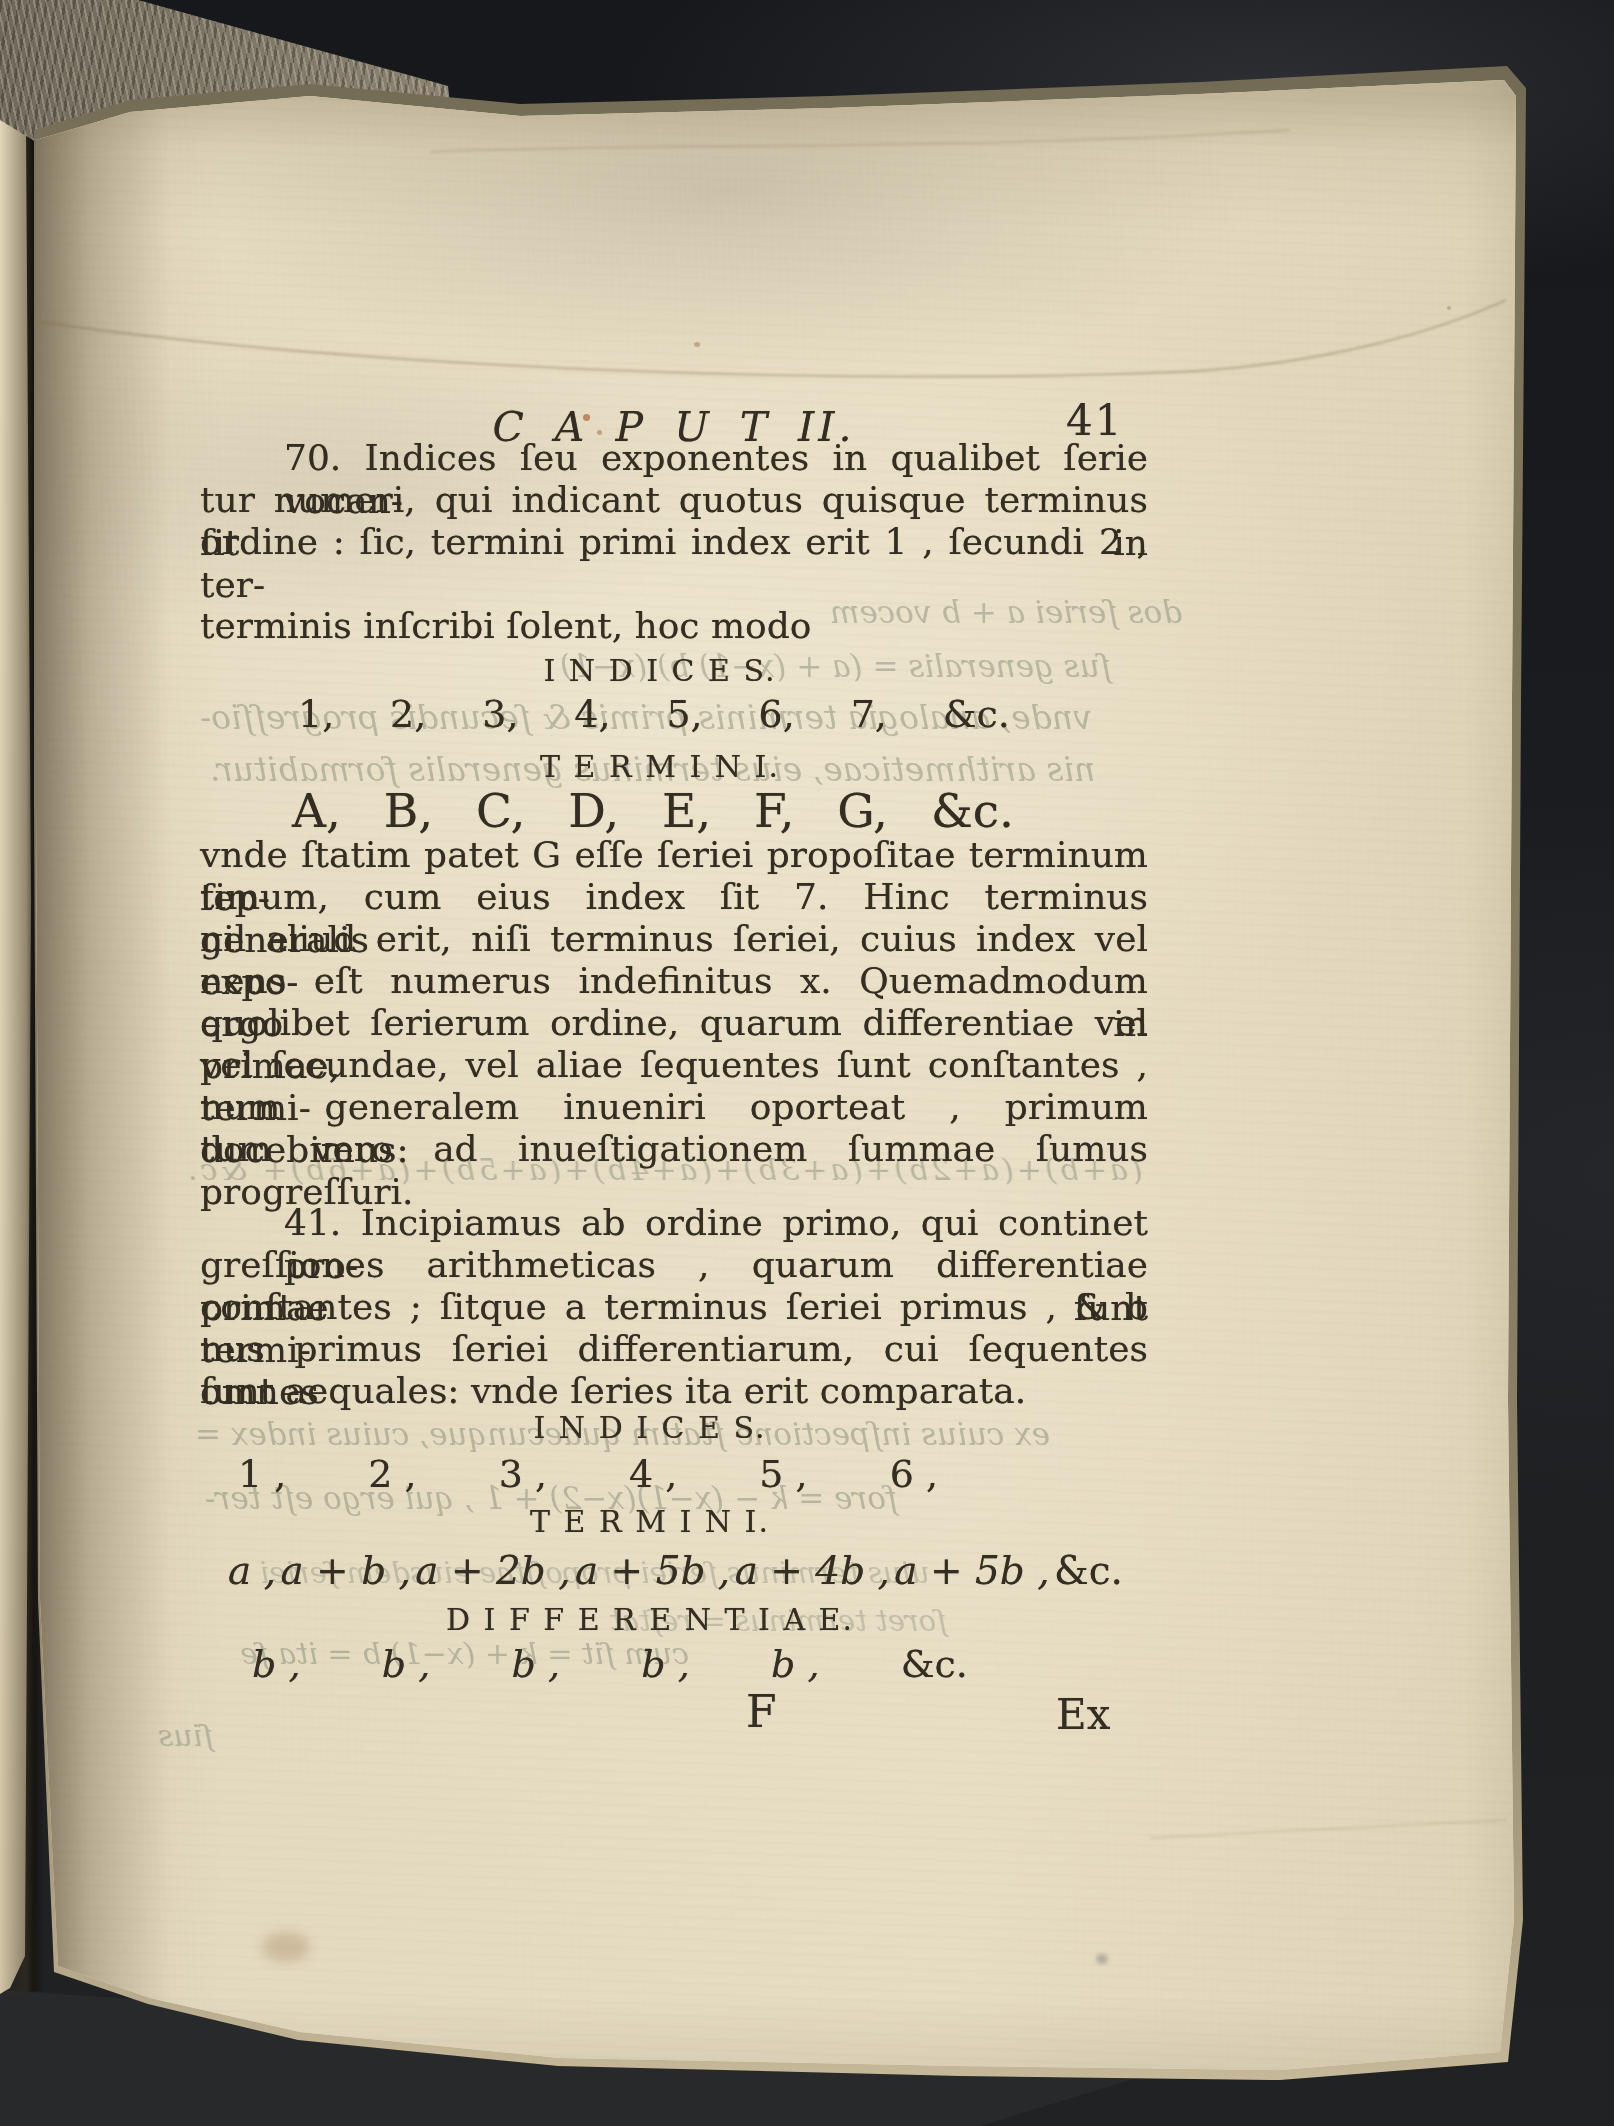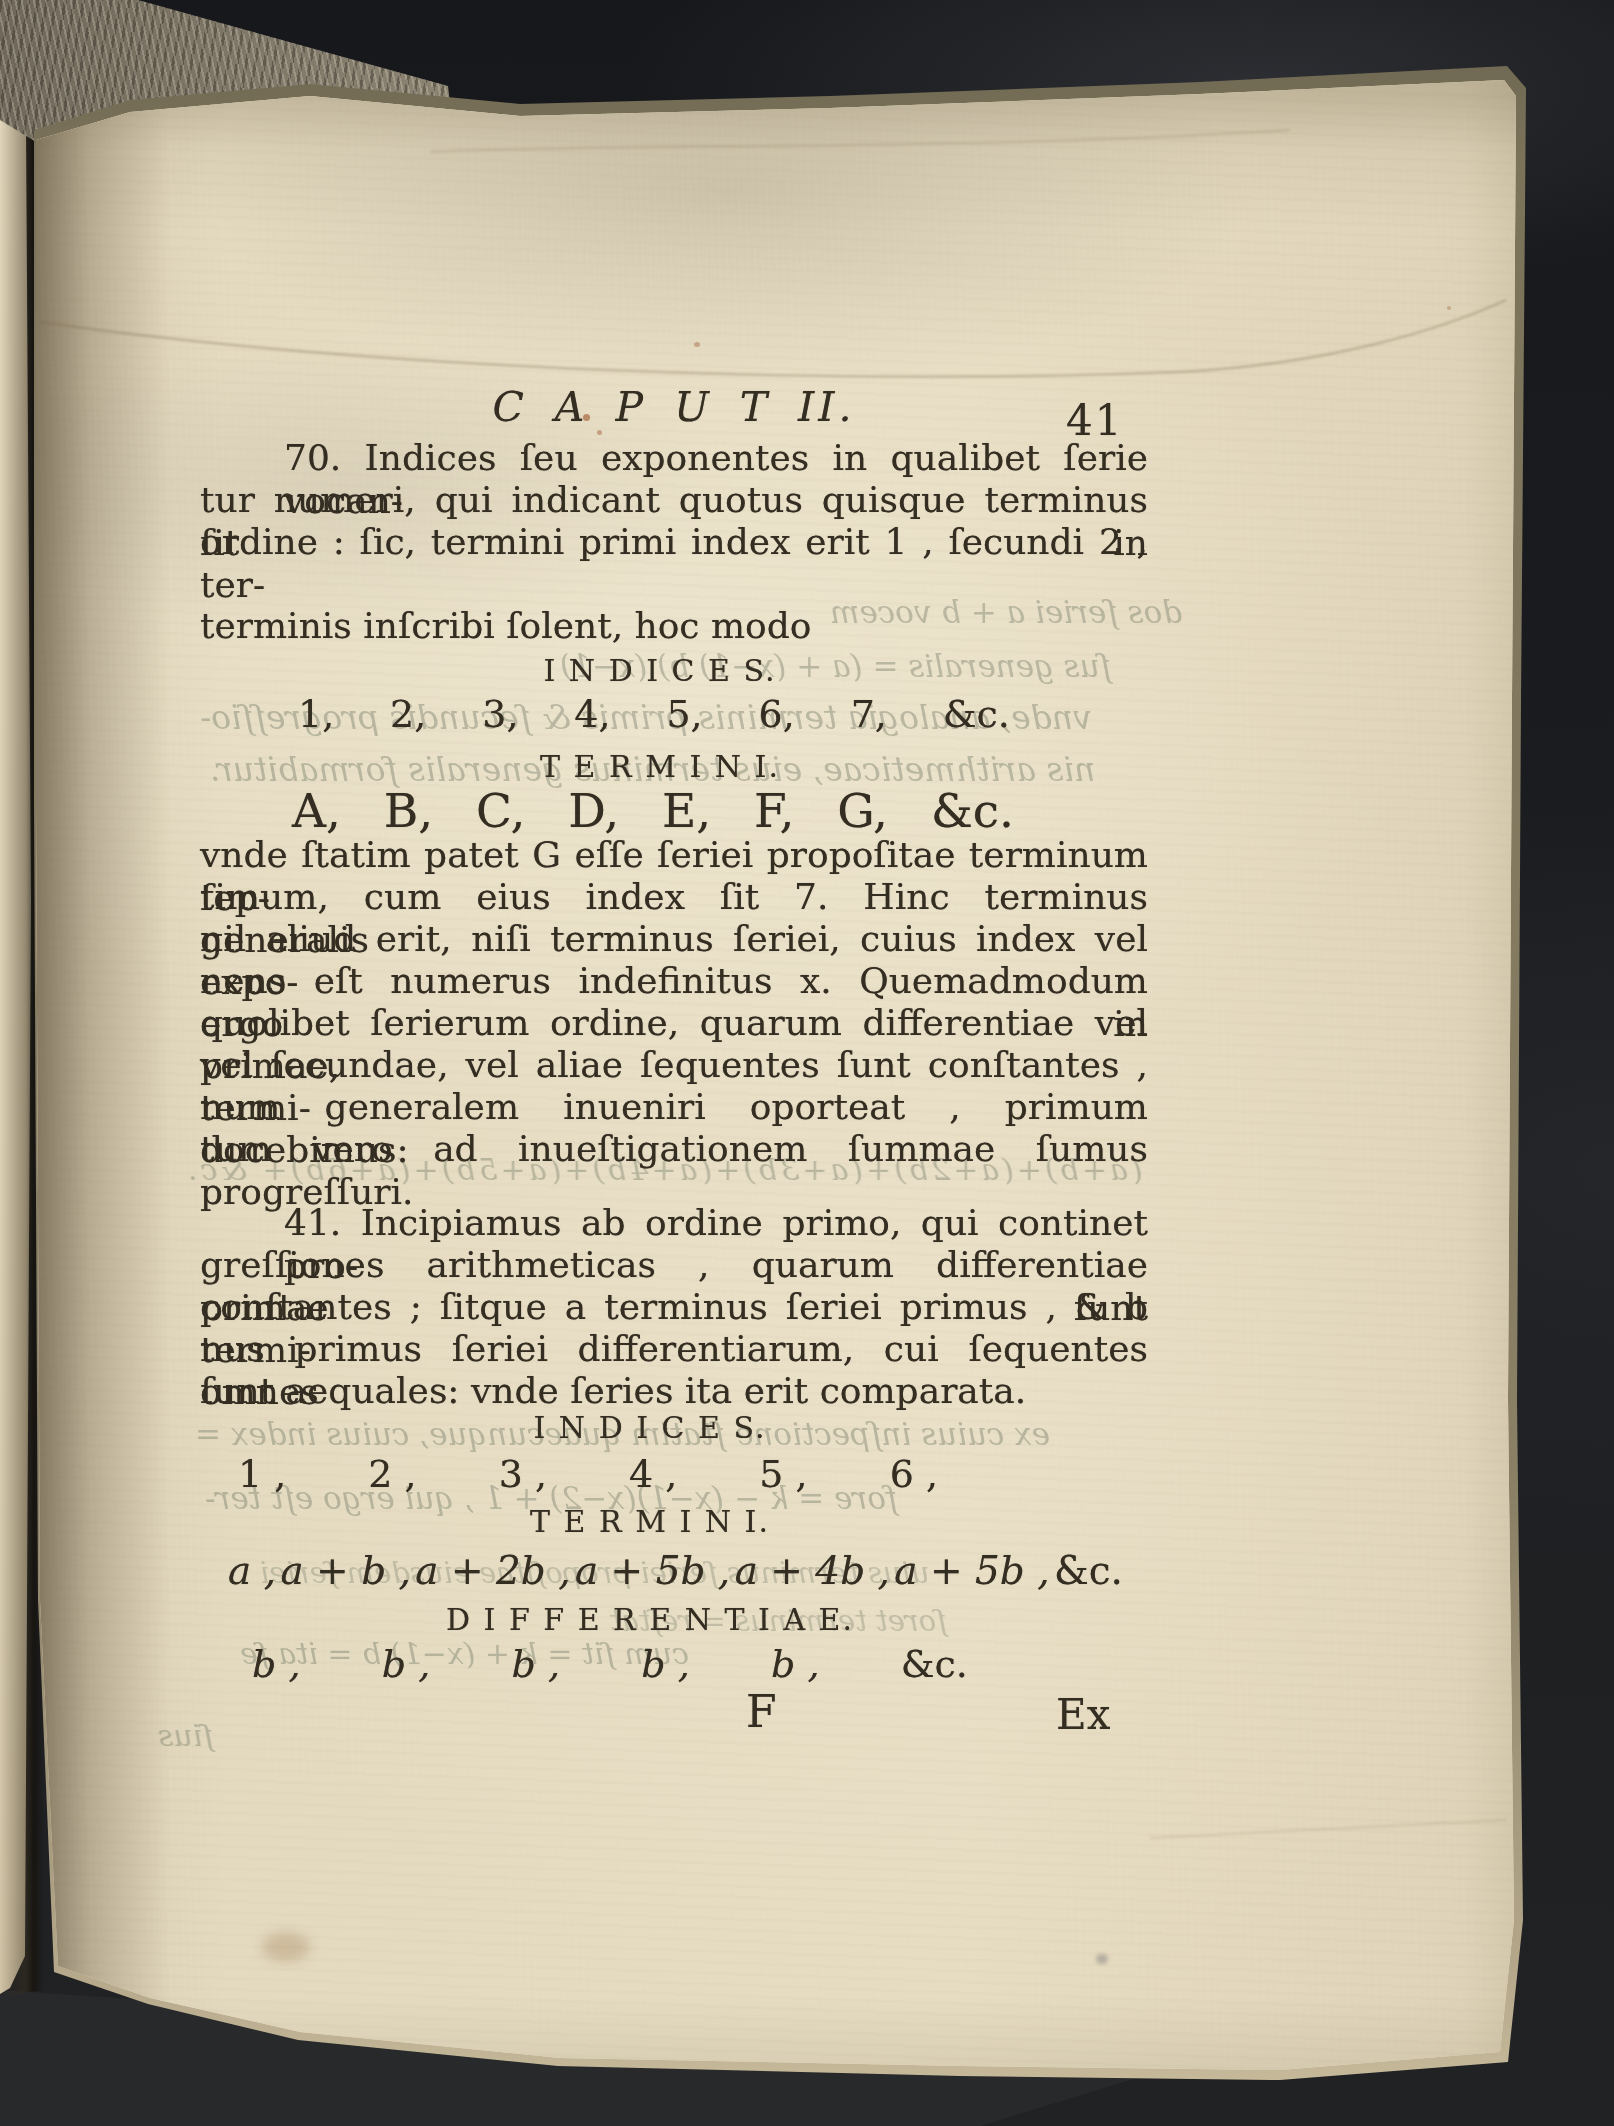--- a/index.html
+++ b/index.html
@@ -49,21 +49,21 @@
         linear-gradient(270deg,rgba(90,74,48,.3) 0px,rgba(90,74,48,.12) 60px,rgba(0,0,0,0) 150px),
         linear-gradient(0deg,rgba(90,74,48,.32) 0px,rgba(90,74,48,.1) 50px,rgba(0,0,0,0) 130px),
         linear-gradient(180deg,rgba(110,96,68,.28) 96px,rgba(110,96,68,.08) 150px,rgba(0,0,0,0) 230px);}
   
   .ink{color:#342d22;text-shadow:0 0 .7px rgba(52,45,34,.6);}
   .bodyline{position:absolute;left:200px;width:948px;font-size:36px;line-height:43px;
       text-align:justify;text-align-last:justify;white-space:normal;box-sizing:border-box;}
   .bodyline.endline{text-align-last:left;}
   .bodyline.indent{padding-left:84px;}
   .schead{position:absolute;font-size:30px;letter-spacing:2px;text-align:center;}
-  .chapter{position:absolute;left:200px;top:383px;width:948px;text-align:center;
+  .chapter{position:absolute;left:200px;top:403px;width:948px;text-align:center;
       font-style:italic;font-size:41px;letter-spacing:4px;word-spacing:10px;}
   .pageno{position:absolute;left:1066px;top:396px;font-size:42px;letter-spacing:2px;}
   .vrow{position:absolute;display:flex;justify-content:space-between;}
   .vrow span{white-space:nowrap;}
   .italrow span{font-style:italic;}
   .italrow span:last-child{font-style:normal;}
   .sig{position:absolute;font-size:44px;}
   
   .bleed{position:absolute;transform:scaleX(-1);transform-origin:center;
       color:rgba(116,124,106,.42);filter:blur(.7px);font-style:italic;white-space:nowrap;}

